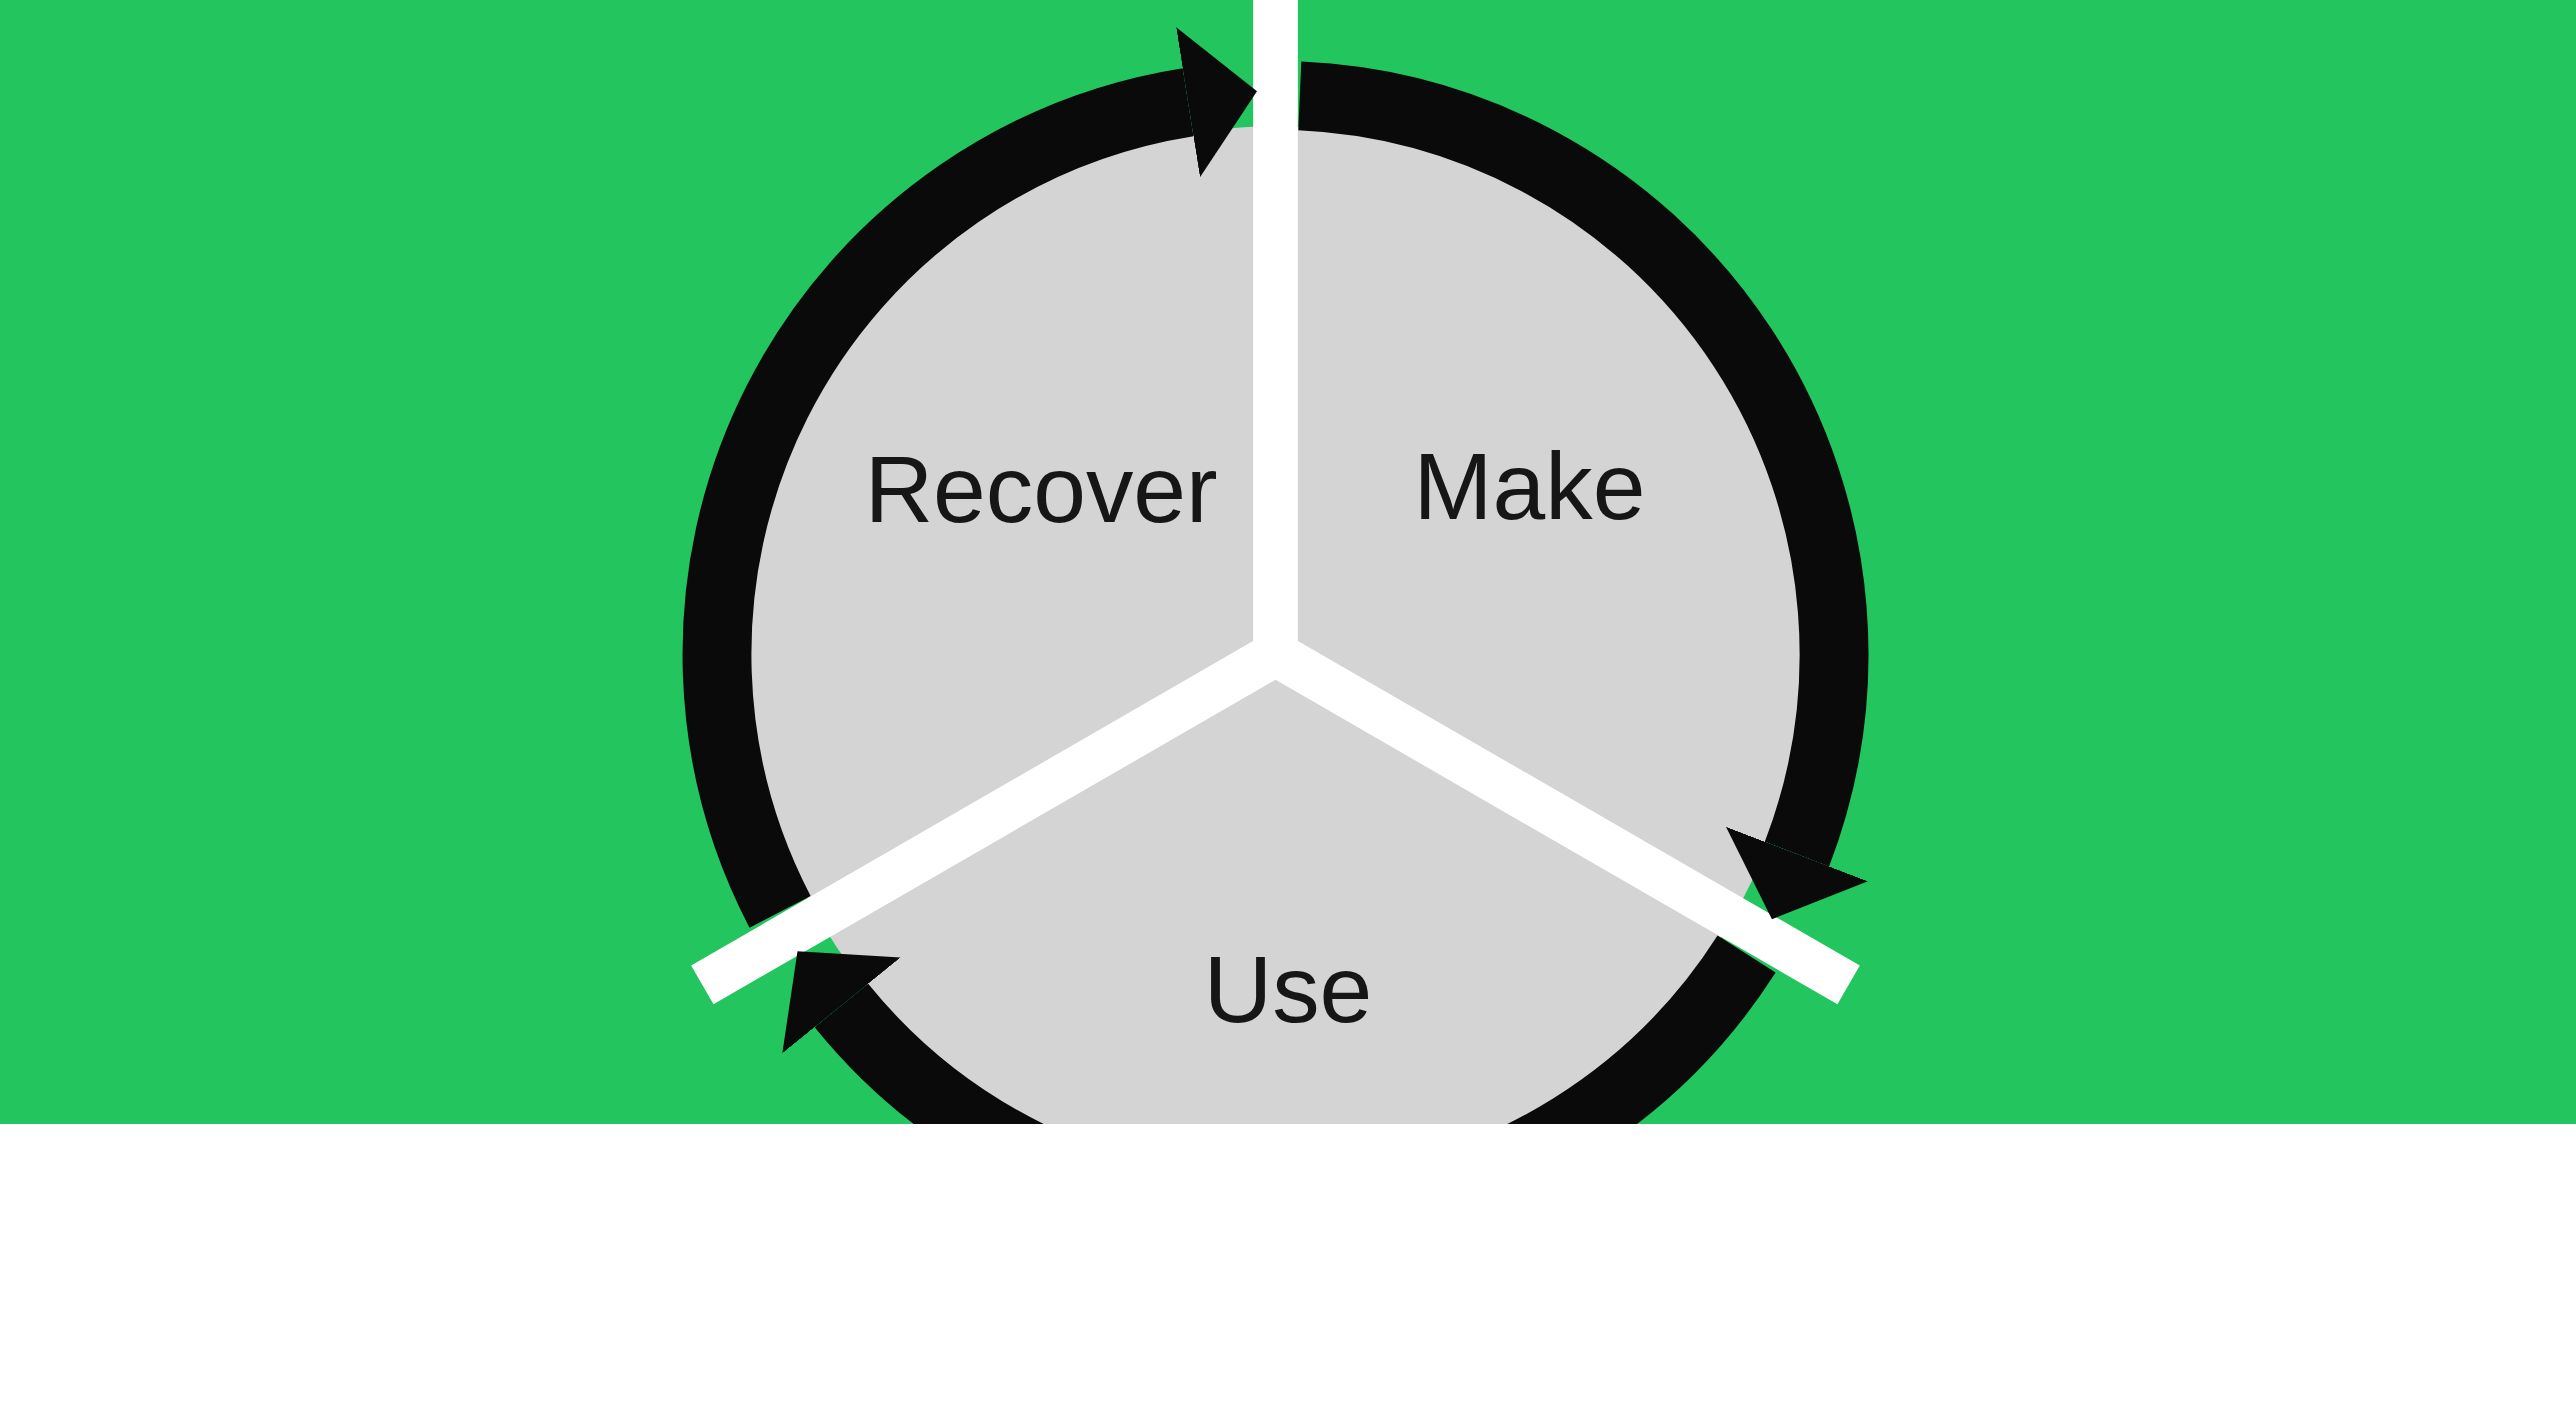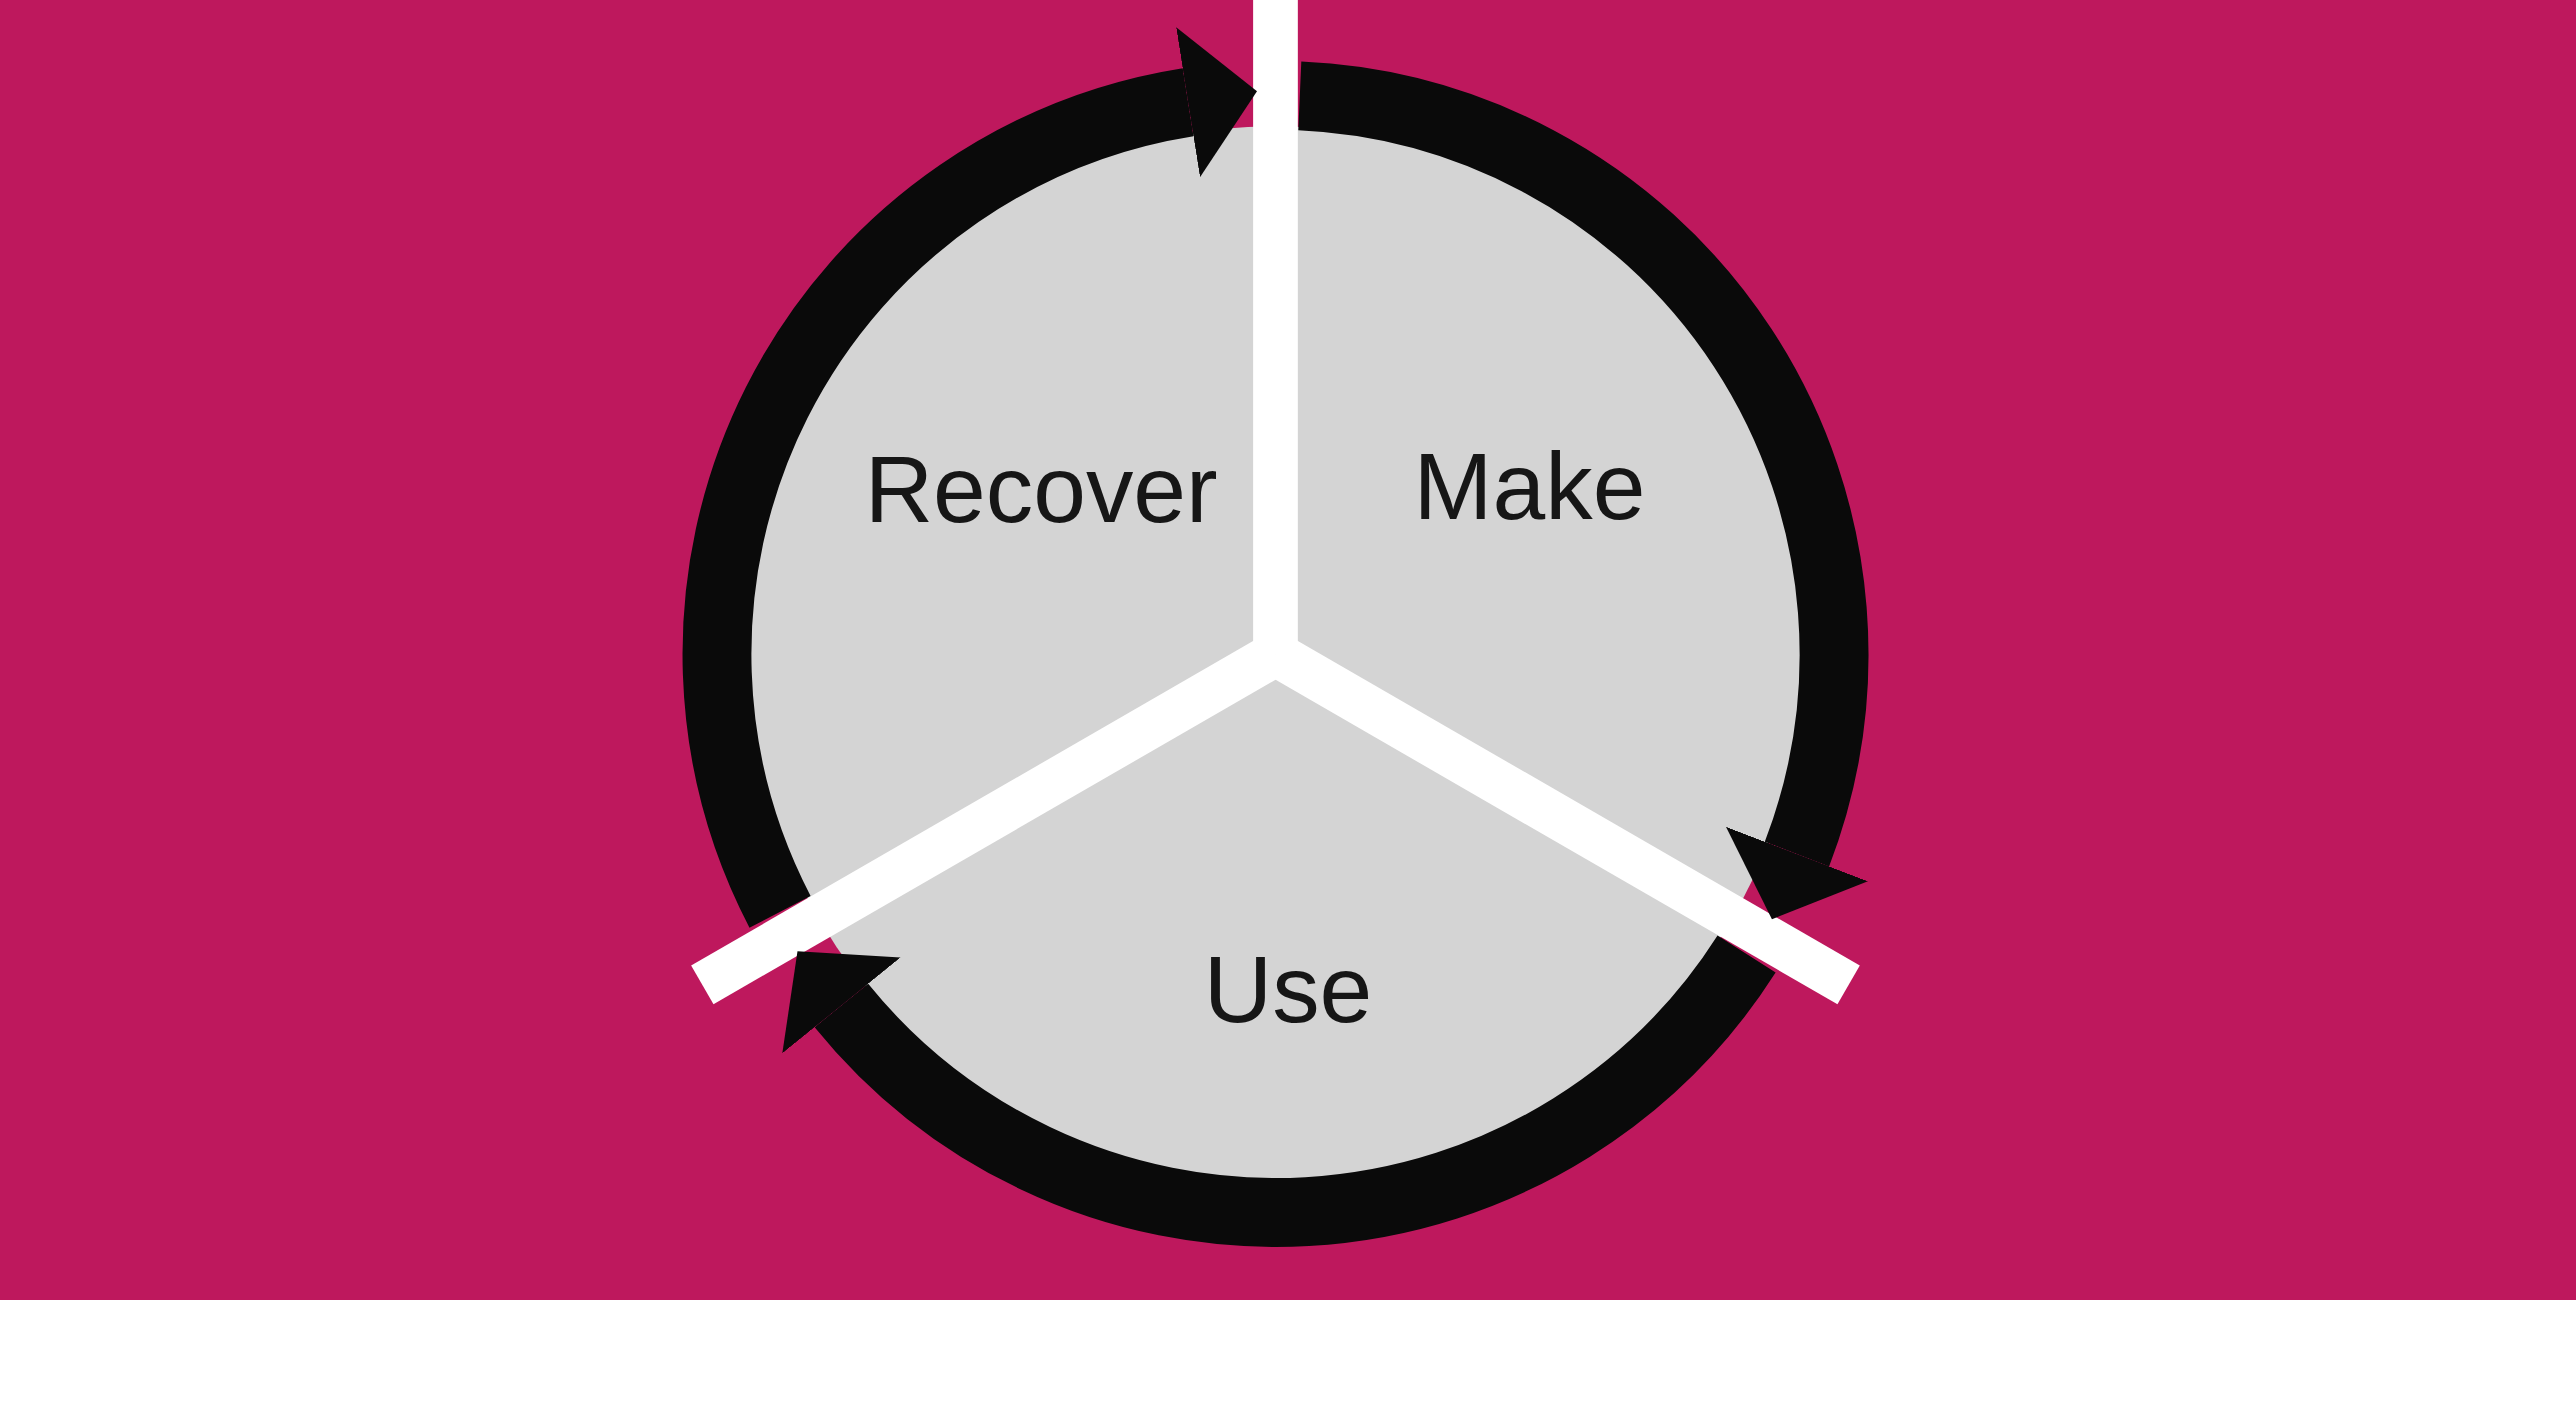--- a/index.html
+++ b/index.html
@@ -3,22 +3,22 @@
 <meta charset="utf-8">
 <style>
   html, body {
     margin: 0;
     padding: 0;
     background: #ffffff;
   }
   .stage {
     position: relative;
     width: 2576px;
-    height: 1300px;
-    background: #be185d;
+    height: 1124px;
+    background: #22c55e;
     overflow: hidden;
   }
   svg.diagram {
     display: block;
     width: 2576px;
     height: 1417px;
   }
   .segment-label {
     font-family: "Liberation Sans", sans-serif;
     font-size: 106px;

